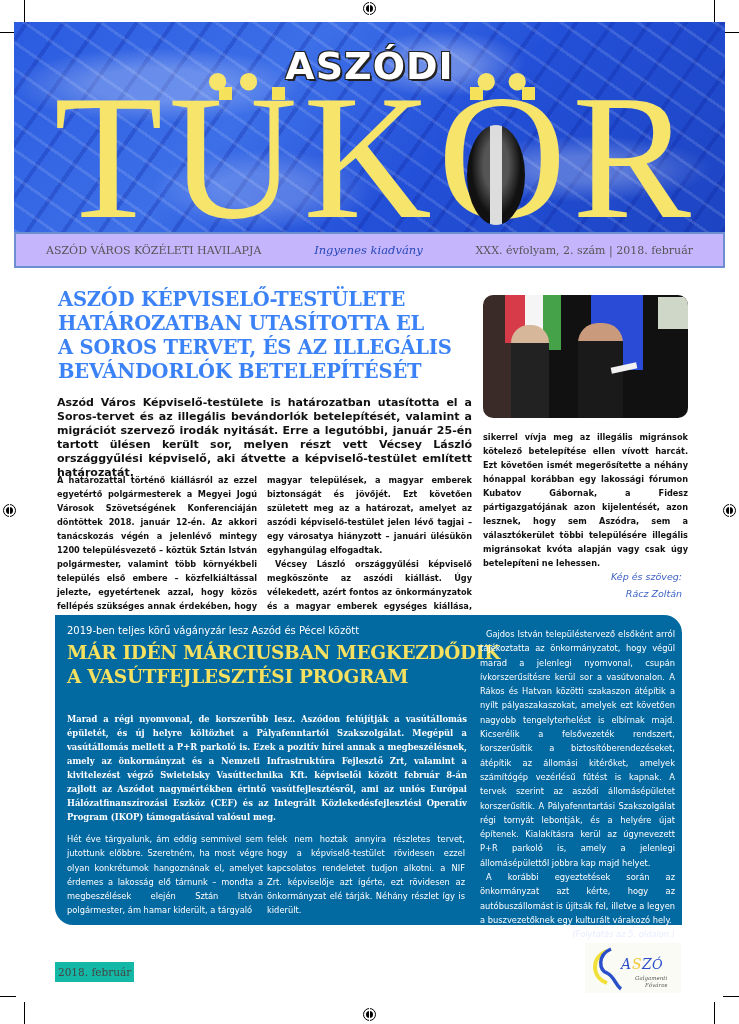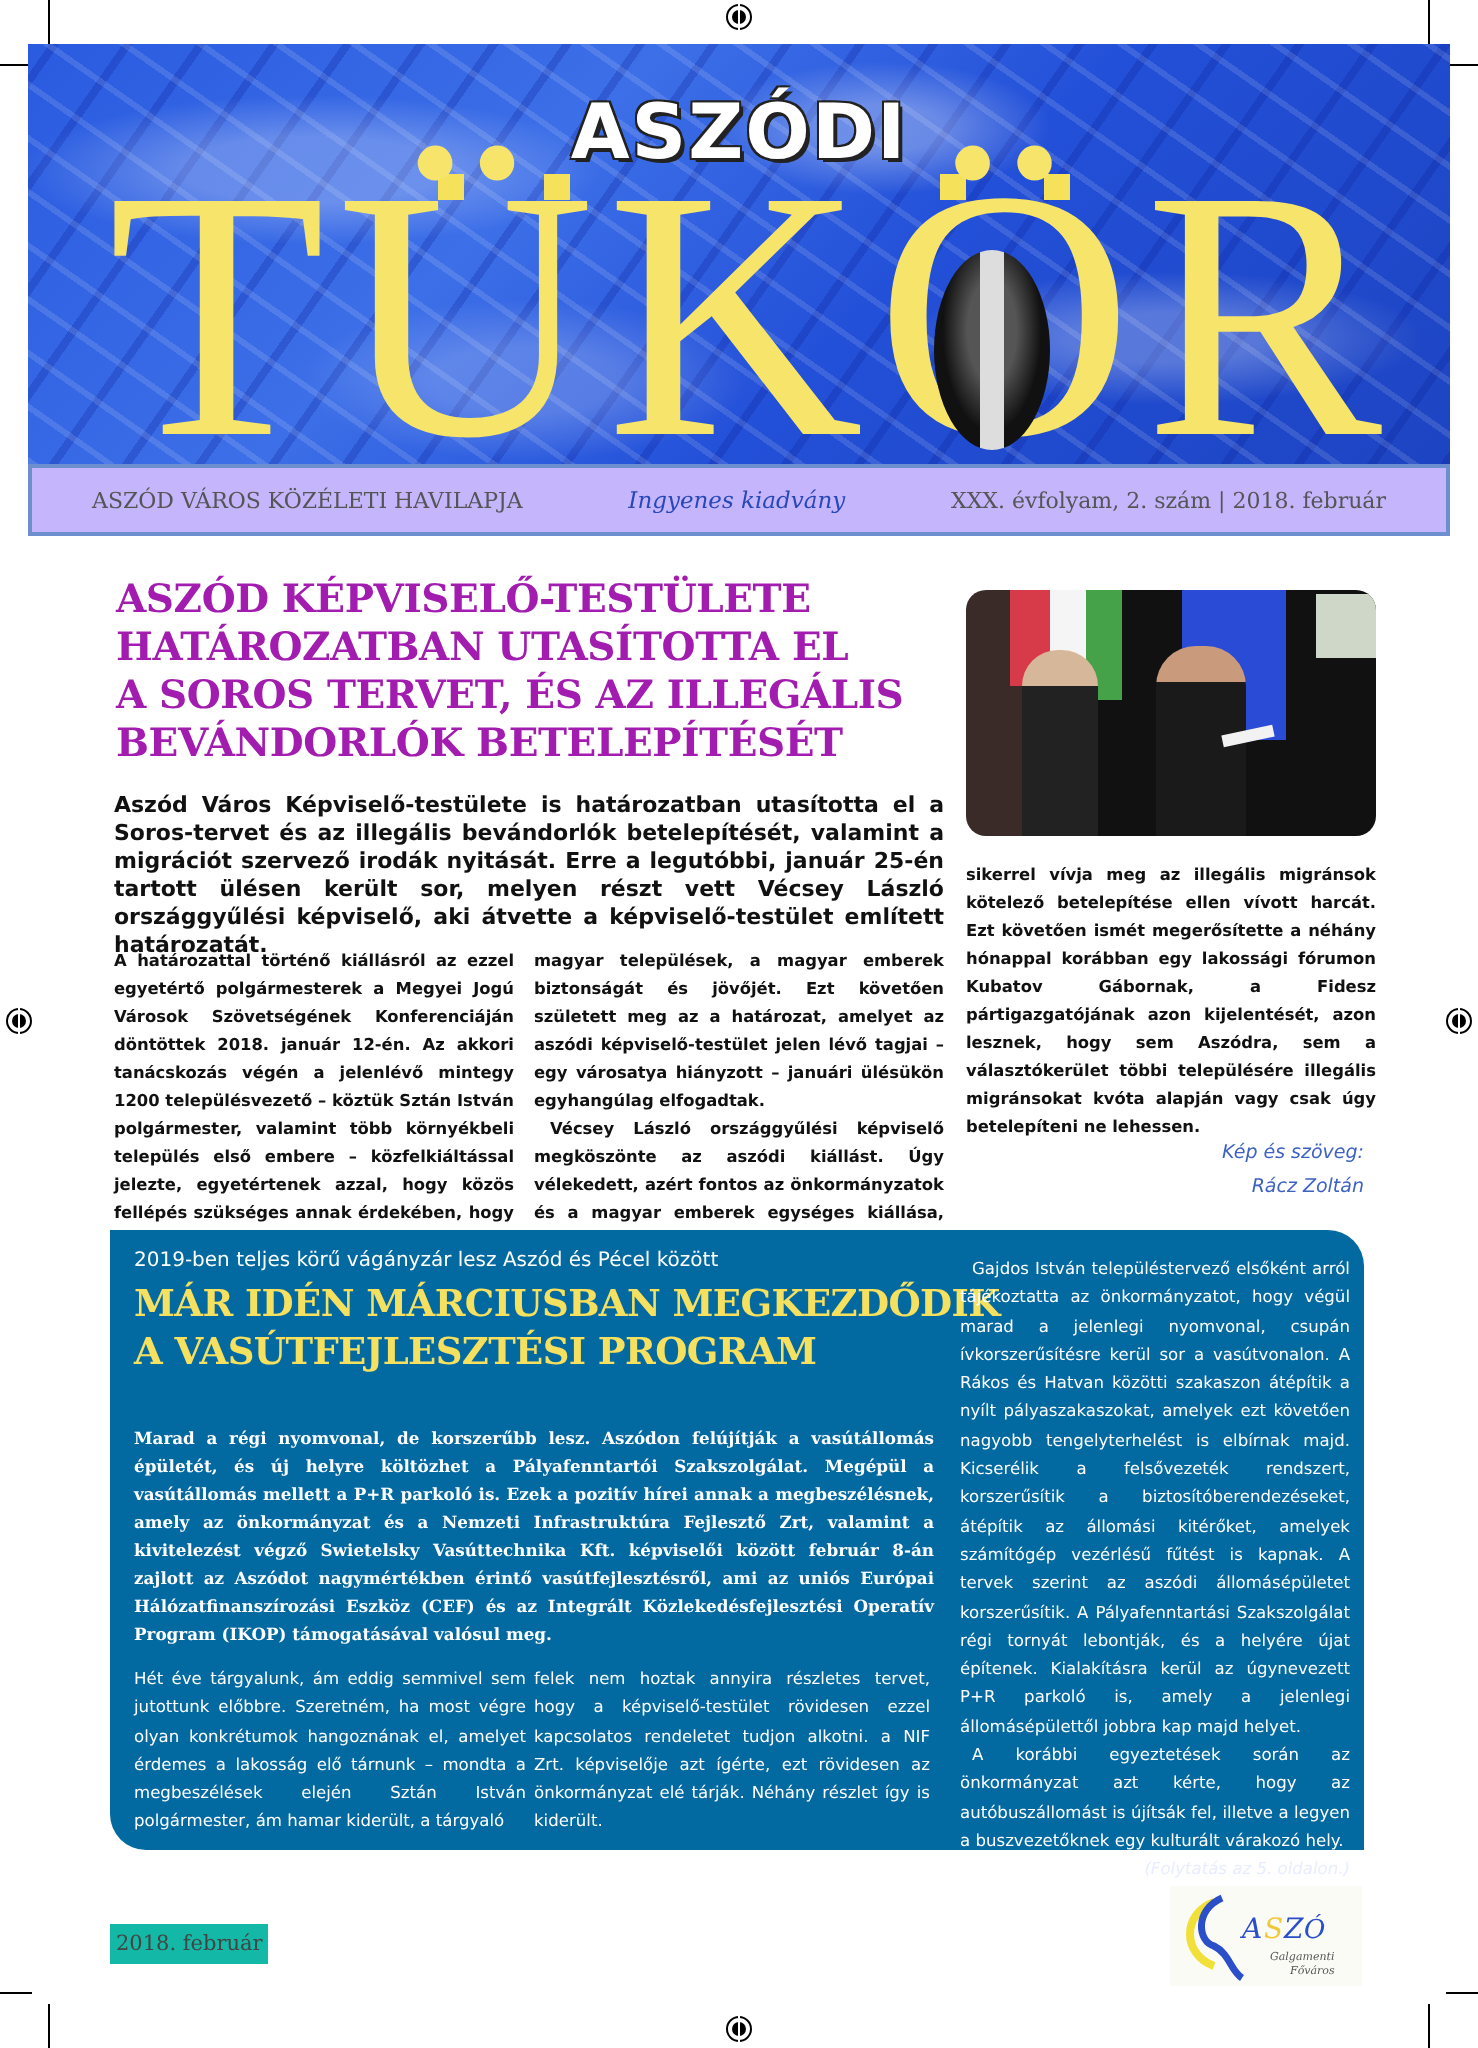--- a/index.html
+++ b/index.html
@@ -49,21 +49,21 @@
       background: #c4b5fd; border: 2px solid #6d8fd0;
       display: flex; align-items: center; justify-content: space-between;
       padding: 0 30px; font-family: "DejaVu Serif", serif; font-size: 11px; color: #555;
     }
     .strapline .free { font-style: italic; color: #2848b8; font-size: 11.5px; }
 
     
     .headline {
       position: absolute; left: 58px; top: 288px; width: 410px;
       font-family: "DejaVu Serif", serif; font-size: 19.5px; line-height: 24px;
-      color: #a21caf; letter-spacing: -0.2px;
+      color: #3b82f6; letter-spacing: -0.2px;
     }
     .headline div { white-space: nowrap; }
     .photo {
       position: absolute; left: 483px; top: 295px; width: 205px; height: 123px;
       border-radius: 10px; overflow: hidden;
       background: linear-gradient(90deg, #3a2a28 0 18%, #111 18% 100%);
     }
     .photo .flag-hu1 { position: absolute; left: 22px; top: 0; width: 20px; height: 48px; background: #d73b4a; }
     .photo .flag-hu2 { position: absolute; left: 42px; top: 0; width: 18px; height: 48px; background: #f5f5f5; }
     .photo .flag-hu3 { position: absolute; left: 60px; top: 0; width: 18px; height: 55px; background: #46a248; }

